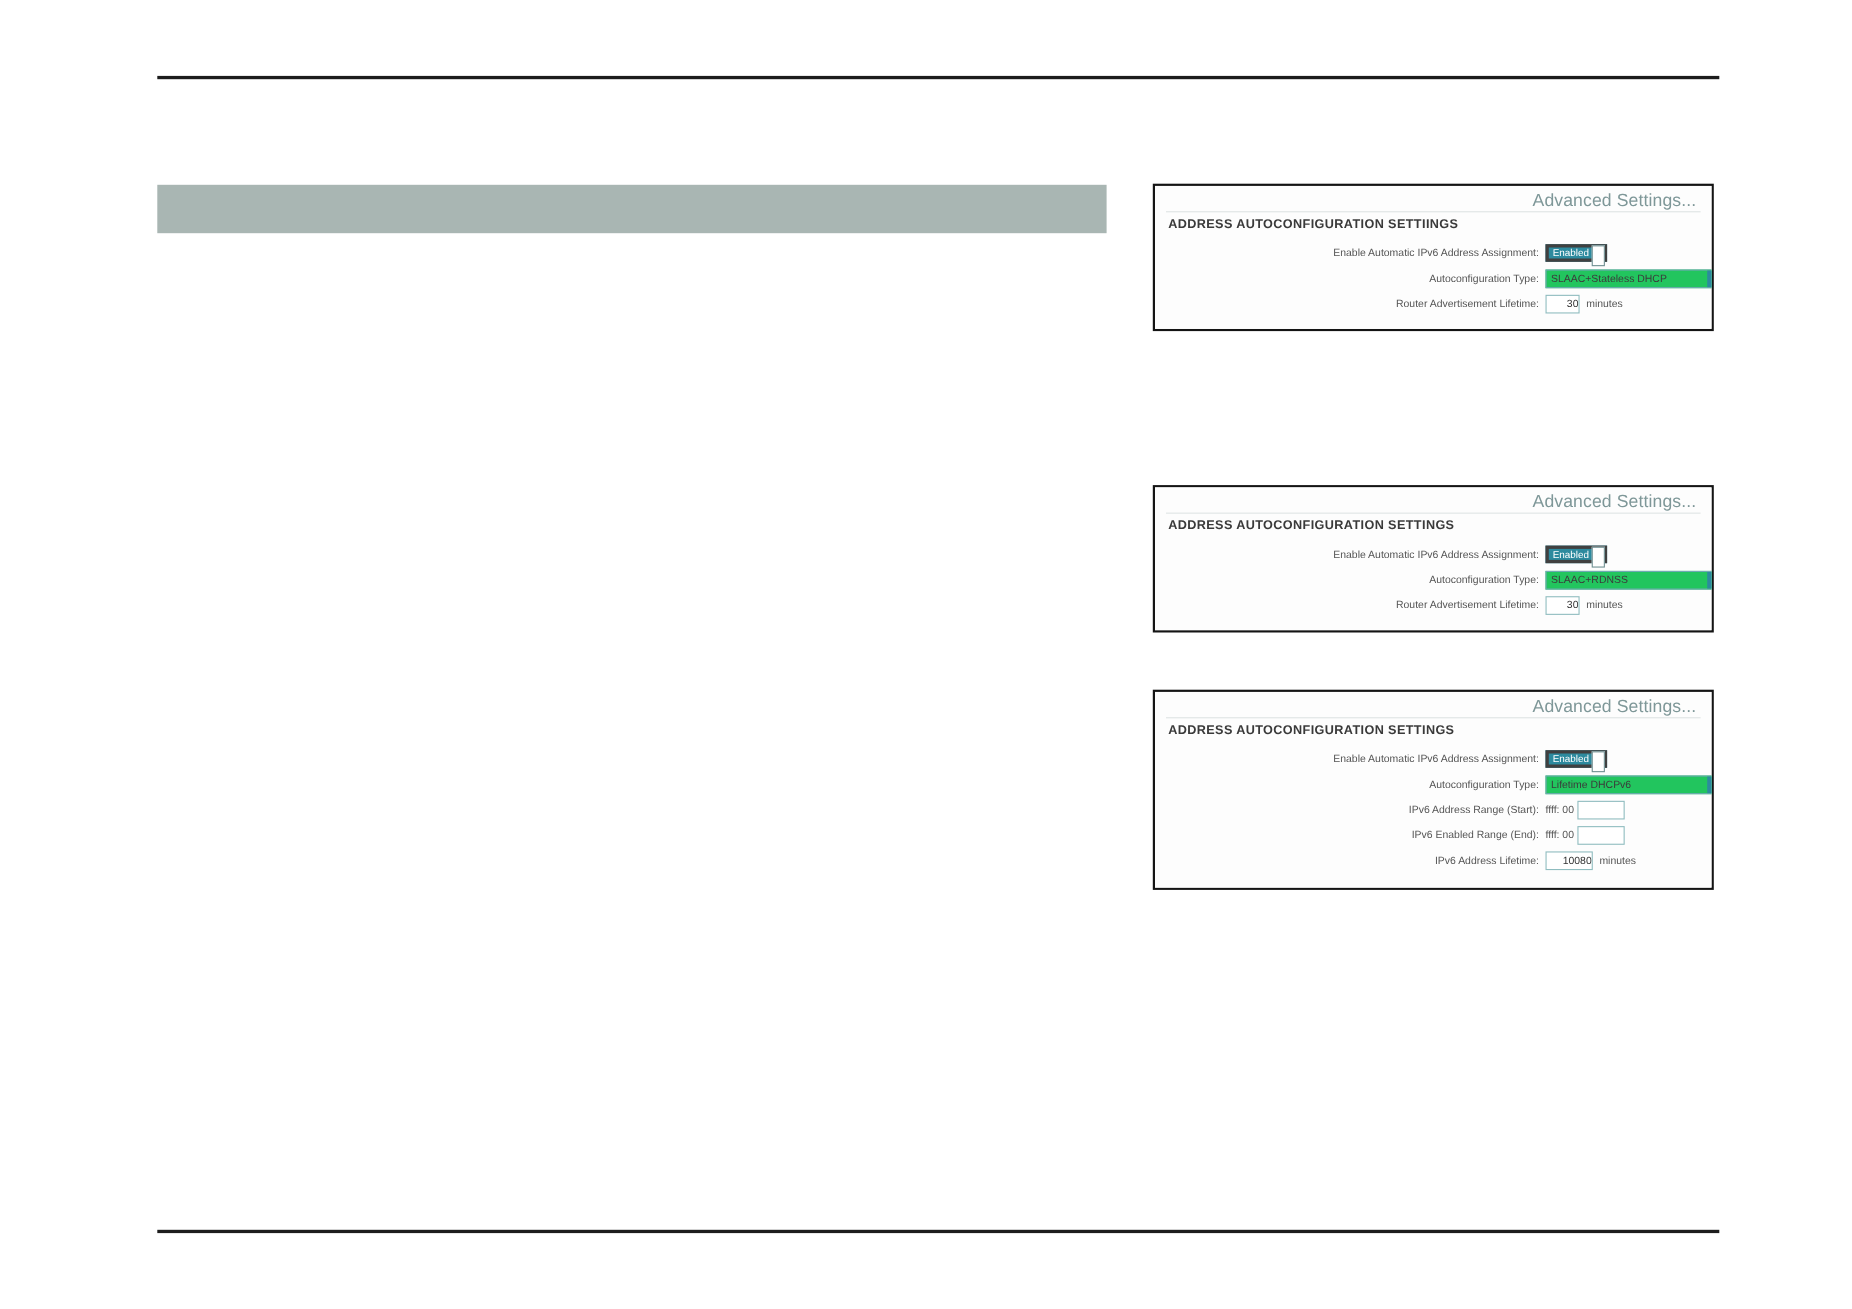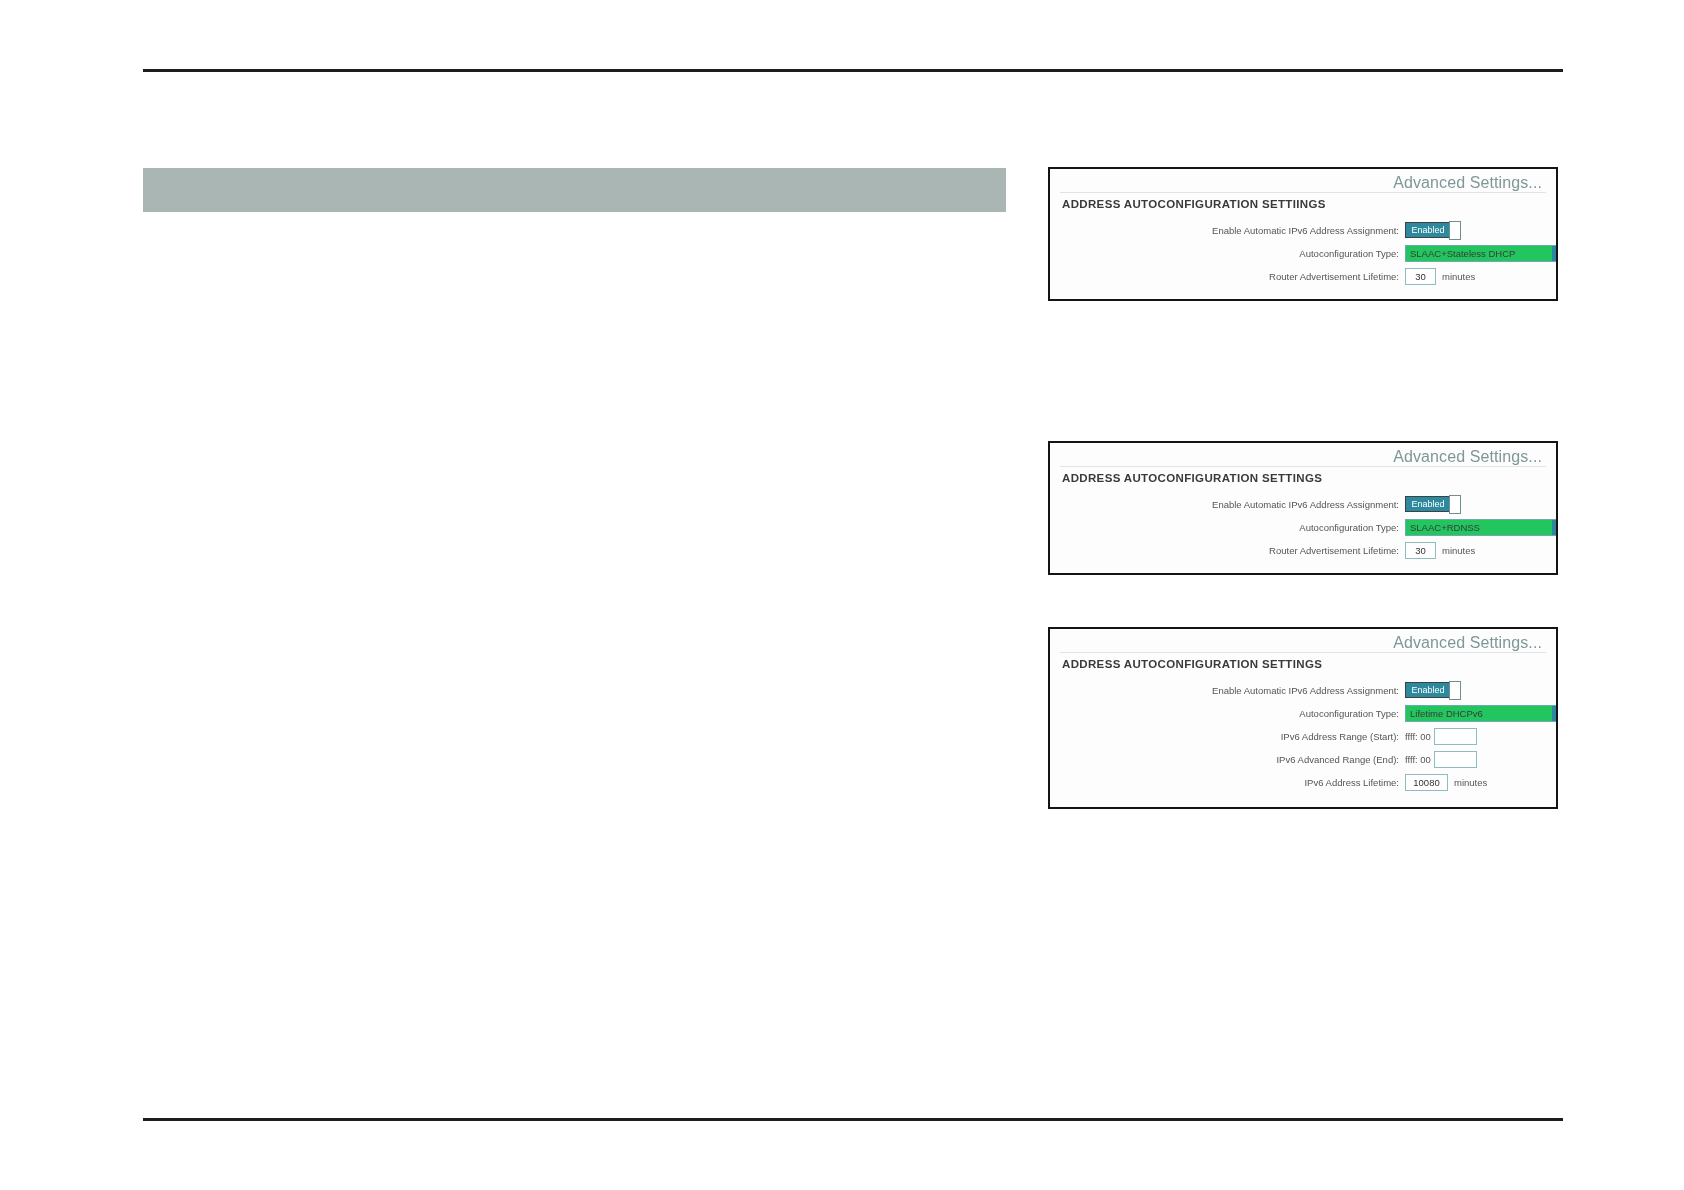--- a/index.html
+++ b/index.html
@@ -113,21 +113,21 @@
     display: flex;
     align-items: center;
   }
 
   
   .toggle {
     display: inline-flex;
     align-items: center;
     width: 56px;
     height: 16px;
-    border: 1px solid #404040;
+    border: 3px solid #404040;
     background: #2d8a9e;
     box-sizing: border-box;
     position: relative;
   }
   .toggle .tog-text {
     flex: 1 1 auto;
     text-align: center;
     font-size: 9px;
     color: #ffffff;
     padding-right: 10px;
@@ -178,21 +178,21 @@
   
   .tbox {
     display: inline-block;
     height: 17px;
     border: 1px solid #8fbcbf;
     box-sizing: border-box;
     background: #ffffff;
     font-size: 9.5px;
     color: #333;
     line-height: 15px;
-    text-align: center;
+    text-align: right;
     white-space: nowrap;
     overflow: hidden;
   }
   .tbox.w-md { width: 31px; }
   .tbox.w-lg { width: 43px; }
   .unit {
     font-size: 9.5px;
     color: #555;
     margin-left: 6px;
     white-space: nowrap;
@@ -331,21 +331,21 @@
 
       <div class="row">
         <div class="label">IPv6 Address Range (Start):</div>
         <div class="field">
           <span class="prefix">ffff: 00</span>
           <div class="tbox w-lg"></div>
         </div>
       </div>
 
       <div class="row">
-        <div class="label">IPv6 Advanced Range (End):</div>
+        <div class="label">IPv6 Enabled Range (End):</div>
         <div class="field">
           <span class="prefix">ffff: 00</span>
           <div class="tbox w-lg"></div>
         </div>
       </div>
 
       <div class="row">
         <div class="label">IPv6 Address Lifetime:</div>
         <div class="field">
           <div class="tbox w-lg">10080</div>

